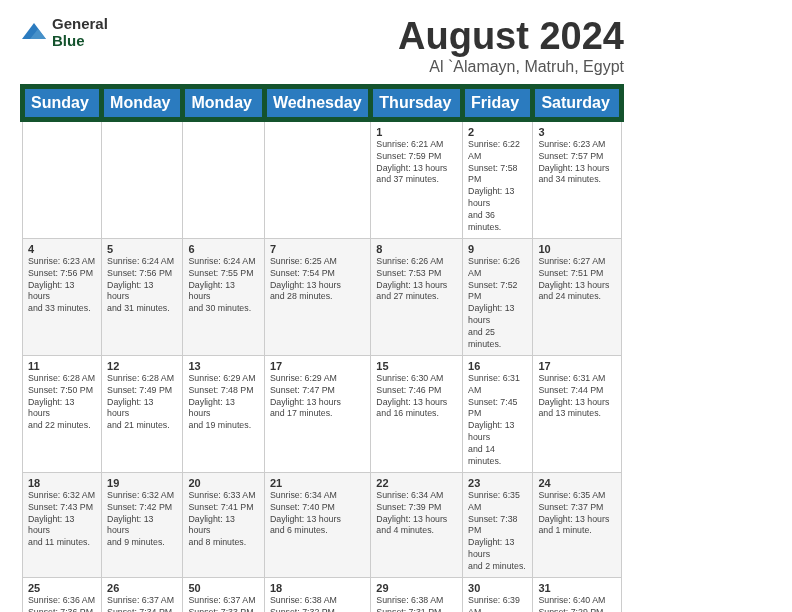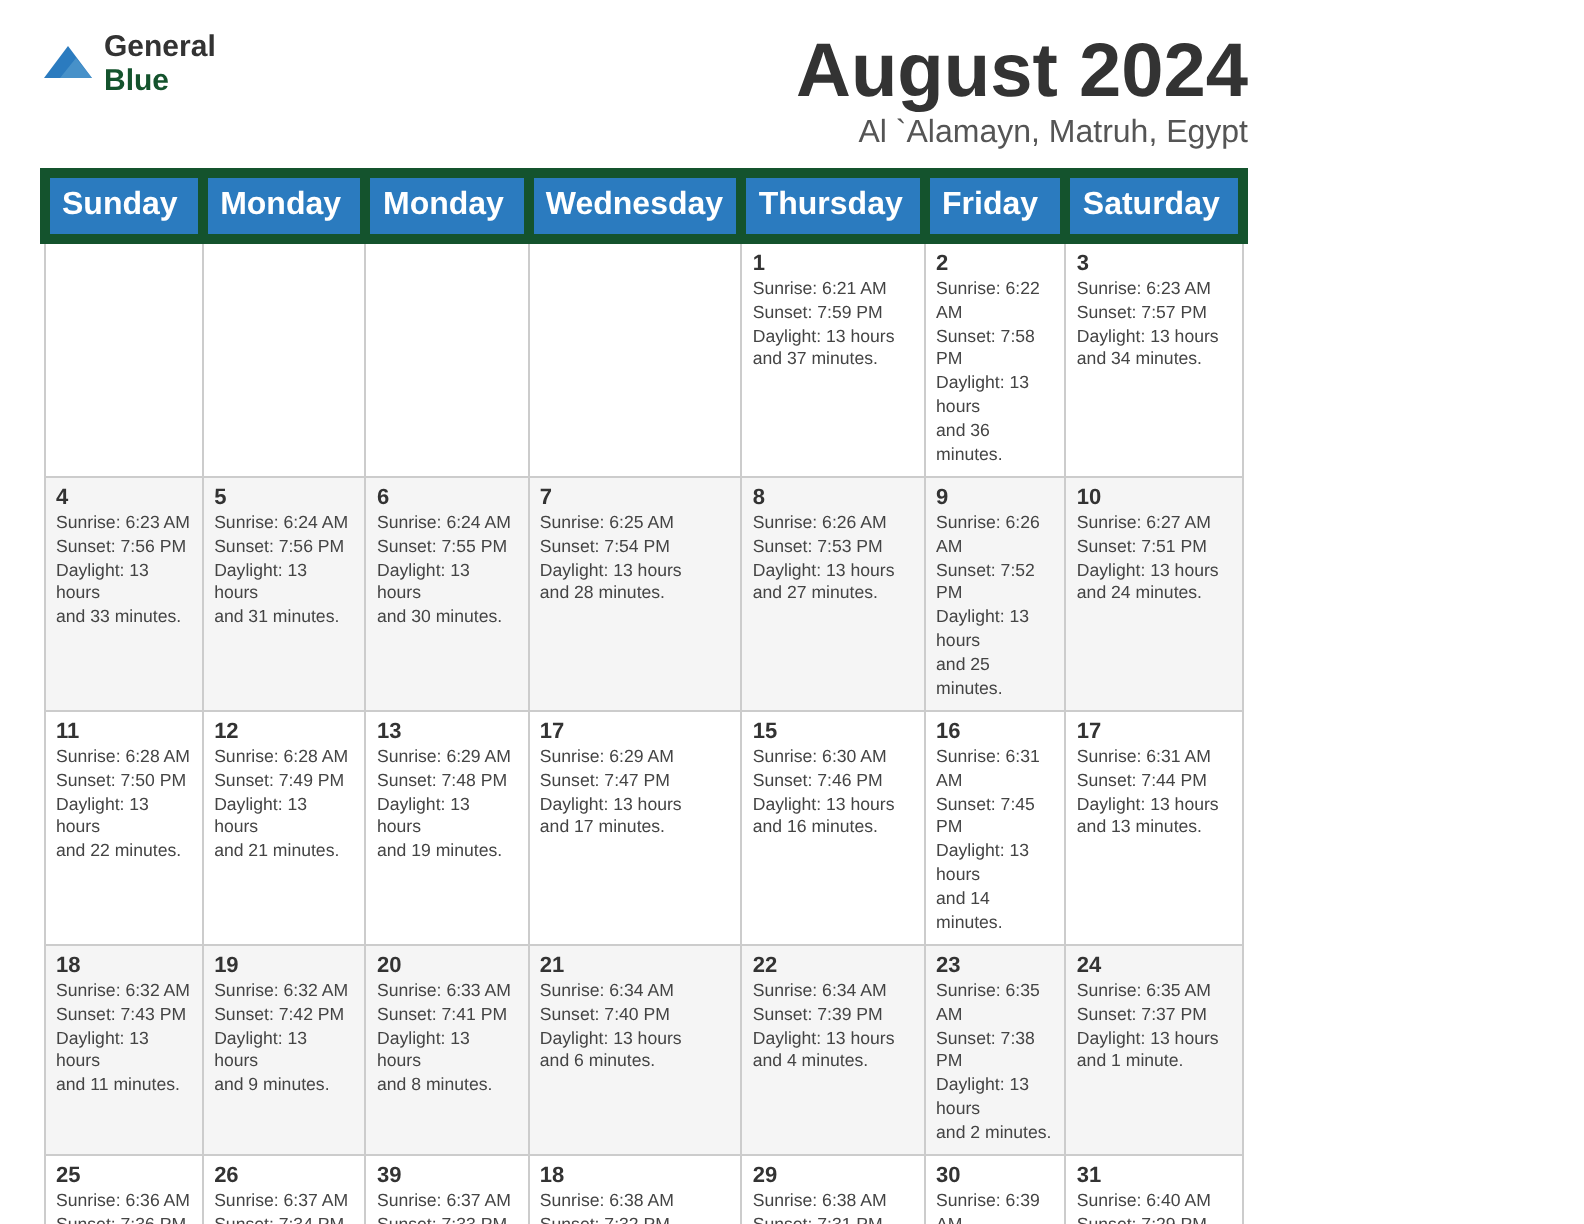--- a/index.html
+++ b/index.html
@@ -255,21 +255,21 @@
         <tr>
           <td>
             <span class="day-number">25</span>
             <div class="day-info">Sunrise: 6:36 AM<br>Sunset: 7:36 PM<br>Daylight: 12 hours<br>and 59 minutes.</div>
           </td>
           <td>
             <span class="day-number">26</span>
             <div class="day-info">Sunrise: 6:37 AM<br>Sunset: 7:34 PM<br>Daylight: 12 hours<br>and 57 minutes.</div>
           </td>
           <td>
-            <span class="day-number">39</span>
+            <span class="day-number">50</span>
             <div class="day-info">Sunrise: 6:37 AM<br>Sunset: 7:33 PM<br>Daylight: 12 hours<br>and 56 minutes.</div>
           </td>
           <td>
             <span class="day-number">18</span>
             <div class="day-info">Sunrise: 6:38 AM<br>Sunset: 7:32 PM<br>Daylight: 12 hours<br>and 54 minutes.</div>
           </td>
           <td>
             <span class="day-number">29</span>
             <div class="day-info">Sunrise: 6:38 AM<br>Sunset: 7:31 PM<br>Daylight: 12 hours<br>and 52 minutes.</div>
           </td>

